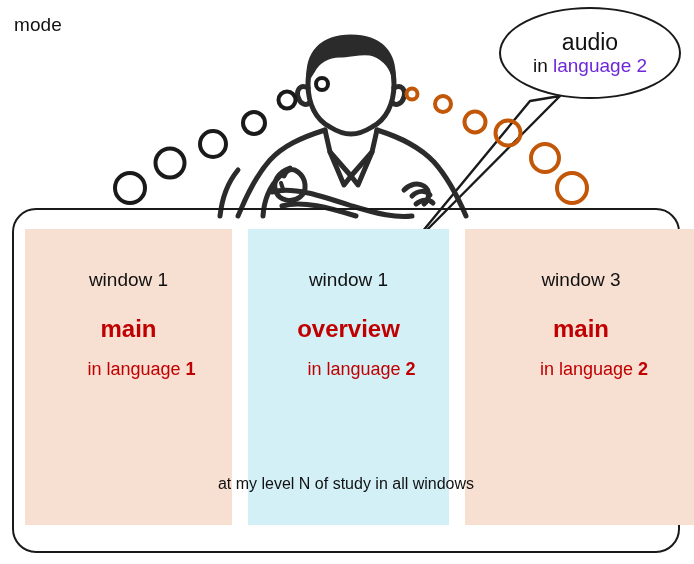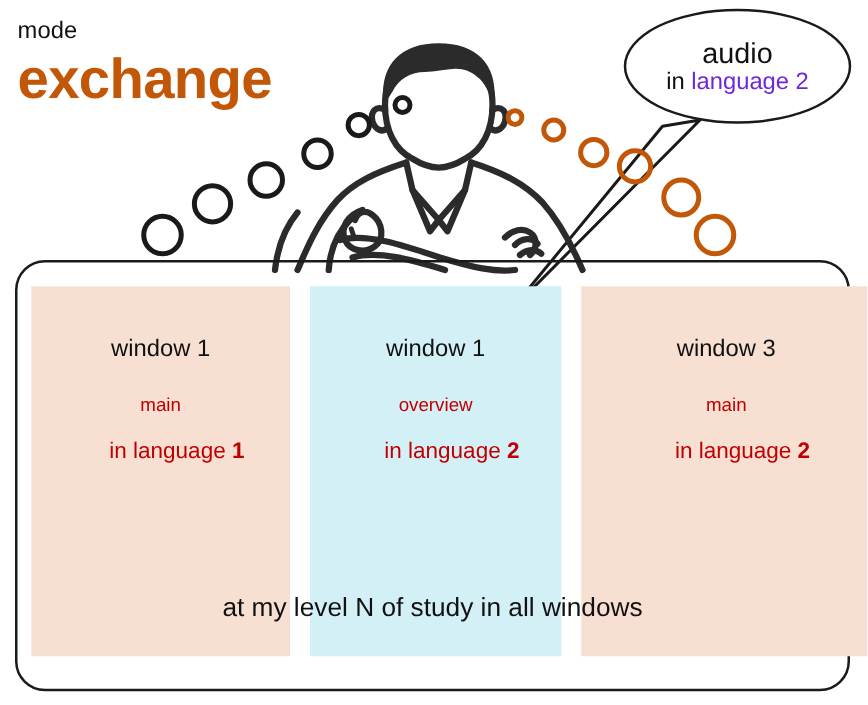--- a/index.html
+++ b/index.html
@@ -73,42 +73,42 @@
   #panel-2 { left: 234px; width: 201px; background: #D3F0F7; }
   #panel-3 { left: 451px; width: 232px; background: #F7DFD2; }
 
   .panel-title {
     font-size: 19px;
     color: #111111;
     line-height: 1;
   }
   .panel-role {
     margin-top: 28px;
-    font-size: 15px;
-    font-weight: normal;
+    font-size: 24px;
+    font-weight: bold;
     color: #C00000;
     line-height: 1;
   }
   .panel-lang {
     margin-top: 19px;
     font-size: 18px;
     color: #C00000;
     line-height: 1;
     padding-left: 26px;
   }
   .panel-lang b { font-weight: bold; }
 
   
   #footer-note {
     position: absolute;
     left: 0;
     right: 0;
     top: 265px;
     text-align: center;
-    font-size: 21px;
+    font-size: 16px;
     color: #111111;
   }
 
   
   #speech-bubble {
     position: absolute;
     left: 499px;
     top: 7px;
     width: 182px;
     height: 92px;
@@ -133,21 +133,20 @@
     line-height: 1.15;
   }
   #speech-line-2 .hl { color: #6d28d9; }
 </style>
 </head>
 <body>
 
 <div id="stage">
 
   <div id="mode-label">mode</div>
-  <div id="mode-title">exchange</div>
 
   <svg id="art" viewBox="0 0 694 564">
 
     <g>
       <polygon points="560,96 530,101 408,249" fill="#ffffff" stroke="#1a1a1a" stroke-width="2.4" stroke-linejoin="round"></polygon>
     </g>
 
     <g fill="none" stroke="#2b2b2b" stroke-width="5" stroke-linecap="round" stroke-linejoin="round">
 
       <path d="M330 127 C316 120 308 104 308 84 C308 56 325 39 351 39

